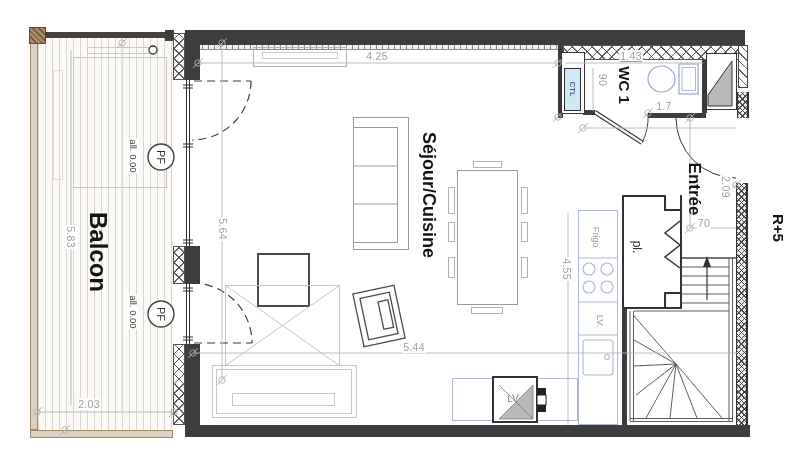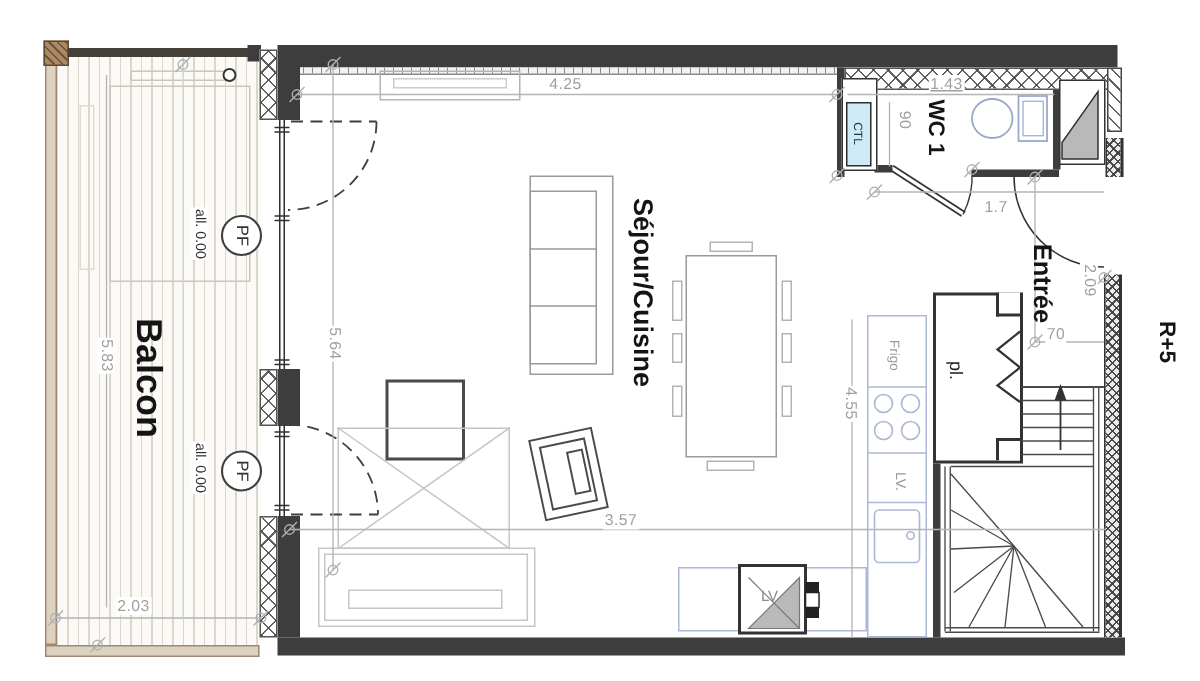--- a/index.html
+++ b/index.html
@@ -337,22 +337,22 @@
   <div class="lbl rot small txt" style="left:133px;top:312px;">all. 0.00</div>
 
   <div class="lbl rot txt" style="left:572px;top:89px;font-size:8px;color:#234;">CTL</div>
   <div class="lbl rot greylab txt" style="left:596px;top:237px;font-size:9px;">Frigo</div>
   <div class="lbl rot greylab txt" style="left:600px;top:321px;font-size:9.5px;">LV.</div>
   <div class="lbl txt" style="left:513px;top:398px;font-size:10px;color:#8a8a8a;">LV</div>
 
   <div class="dim txt" style="left:377px;top:56px;">4.25</div>
   <div class="dim txt" style="left:631px;top:56px;text-decoration:underline;">1.43</div>
   <div class="dim rot txt" style="left:603px;top:80px;">90</div>
-  <div class="dim txt" style="left:664px;top:138px;">1.7</div>
+  <div class="dim txt" style="left:664px;top:106px;">1.7</div>
   <div class="dim rot txt" style="left:726px;top:187px;">2.09</div>
   <div class="dim txt" style="left:704px;top:223px;">70</div>
-  <div class="dim txt" style="left:414px;top:347px;">3.57</div>
+  <div class="dim txt" style="left:414px;top:347px;">5.44</div>
   <div class="dim rot txt" style="left:223px;top:229px;">5.64</div>
   <div class="dim rot txt" style="left:71px;top:237px;">5.83</div>
   <div class="dim txt" style="left:89px;top:404px;">2.03</div>
   <div class="dim rot txt" style="left:567px;top:269px;">4.55</div>
 
 </div>
 
 </body></html>

